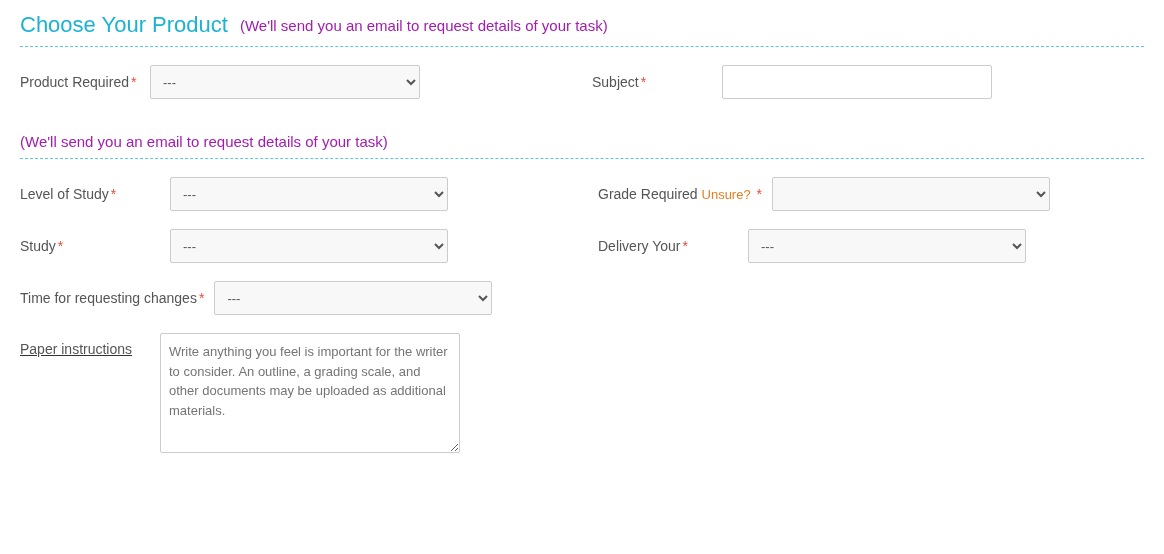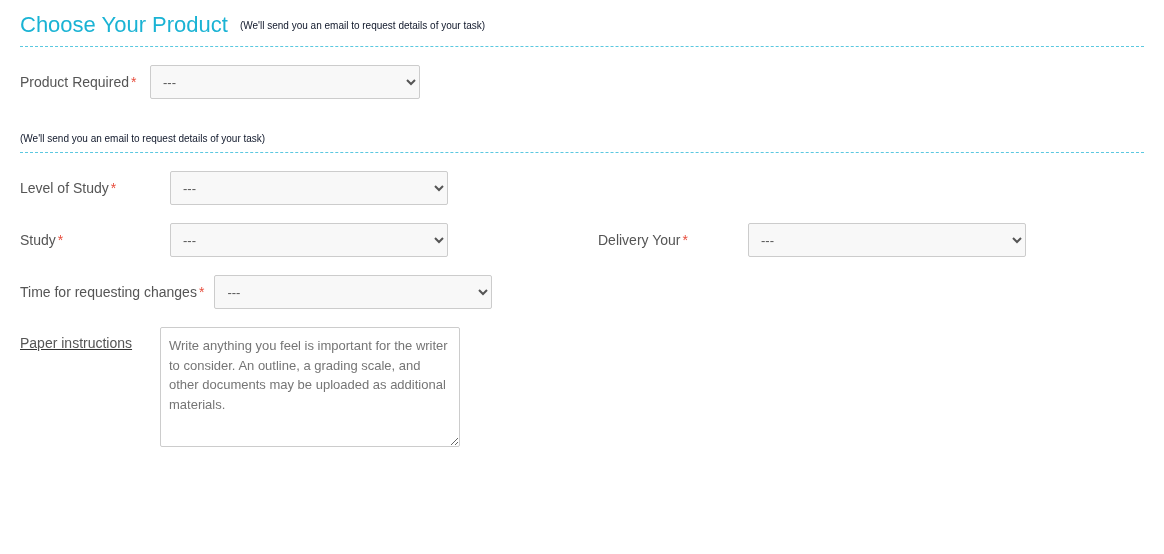--- a/index.html
+++ b/index.html
@@ -25,22 +25,22 @@
       padding-bottom: 8px;
       border-bottom: 1px dashed #5bc8e0;
       margin-bottom: 18px;
     }
     .section-title {
       color: #1ab3d4;
       font-size: 22px;
       font-weight: normal;
     }
     .section-subtitle {
-      color: #0f172a;
-      font-size: 10px;
+      color: #a21caf;
+      font-size: 15px;
     }
     .form-row {
       display: flex;
       align-items: center;
       gap: 20px;
       margin-bottom: 18px;
     }
     .form-group {
       display: flex;
       align-items: center;
@@ -167,35 +167,51 @@
 
     <div class="form-group">
       <label class="form-label">
         <span>Product Required</span><span class="required-star">*</span>
       </label>
       <select class="product-required-select">
         <option>---</option>
       </select>
     </div>
 
+    <div class="form-group">
+      <label class="form-label">
+        <span>Subject</span><span class="required-star">*</span>
+      </label>
+      <input type="text" class="subject-input" style="width: 270px;">
+    </div>
   </div>
 </div>
 
 <div class="section second-section">
   <div class="section-header">
     <span class="section-subtitle">(We'll send you an email to request details of your task)</span>
   </div>
 
   <div class="row-pair">
     <div class="half-group">
       <label class="half-group-label">
         <span>Level of Study</span><span class="required-star">*</span>
       </label>
       <select class="options-select">
         <option>---</option>
+      </select>
+    </div>
+    <div class="half-group">
+      <label class="half-group-label">
+        <span>Grade Required</span>
+        <span class="unsure-link">Unsure?</span>
+        <span class="required-star">*</span>
+      </label>
+      <select class="grade-select">
+        <option value=""></option>
       </select>
     </div>
   </div>
 
   <div class="row-pair">
     <div class="half-group">
       <label class="half-group-label">
         <span>Study</span><span class="required-star">*</span>
       </label>
       <select class="options-select">

